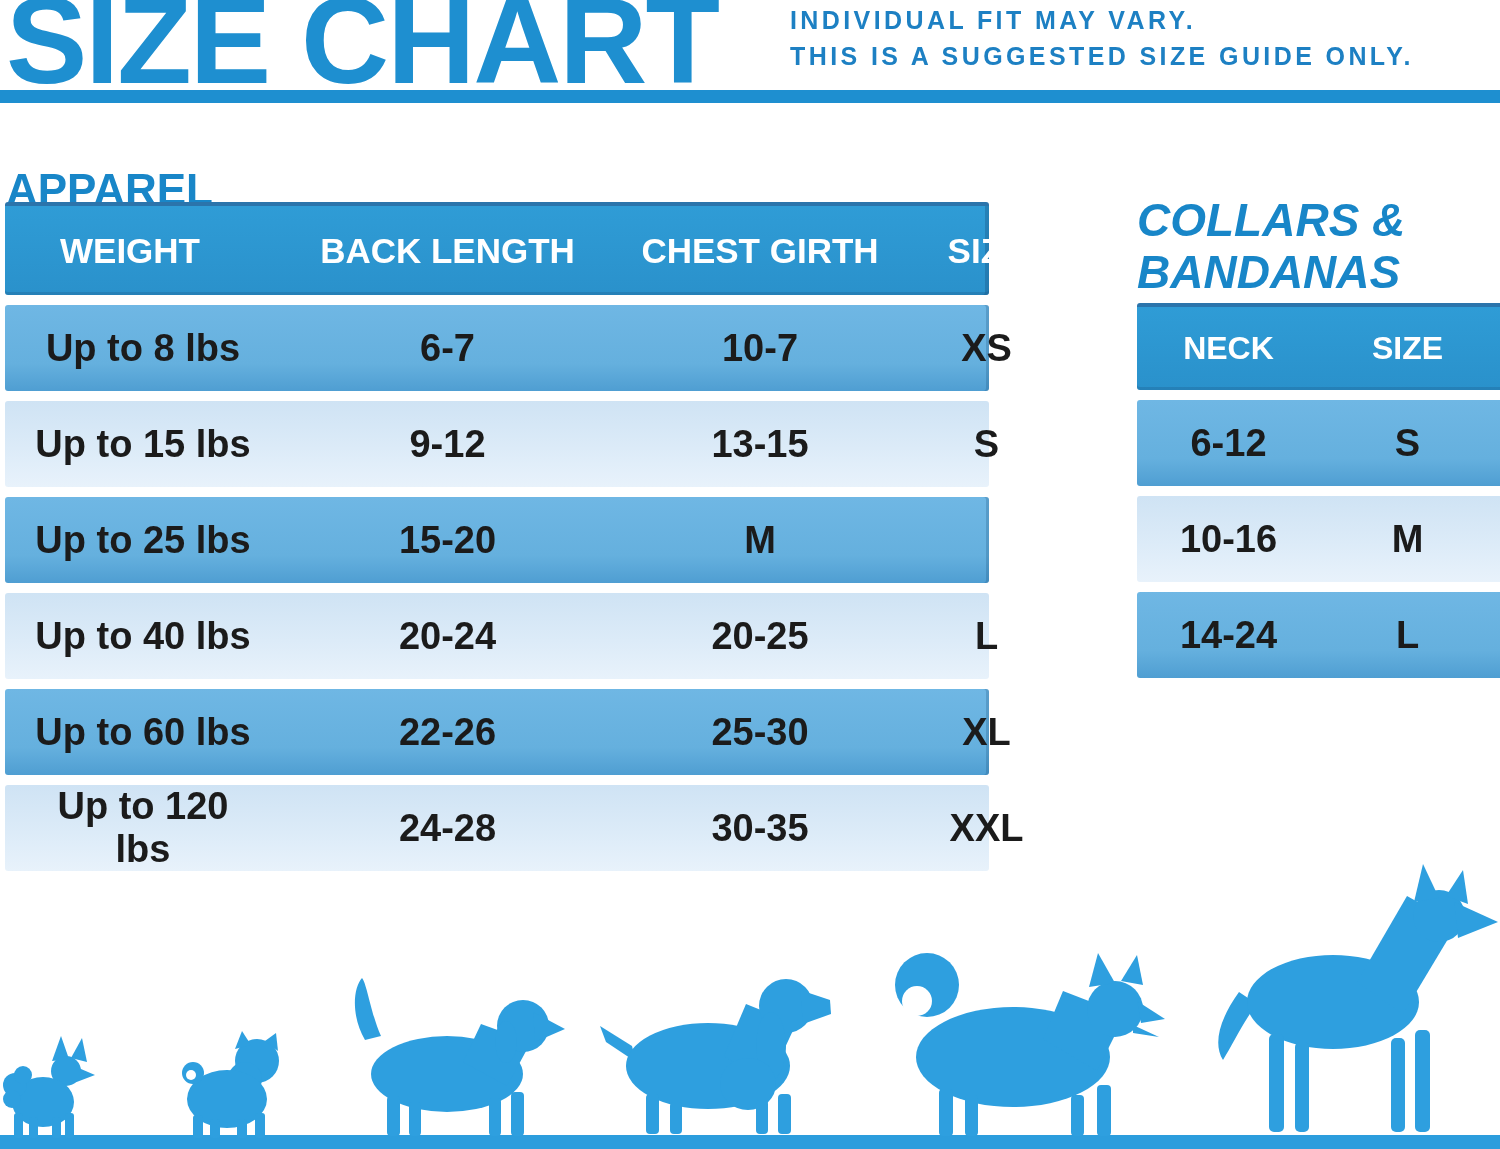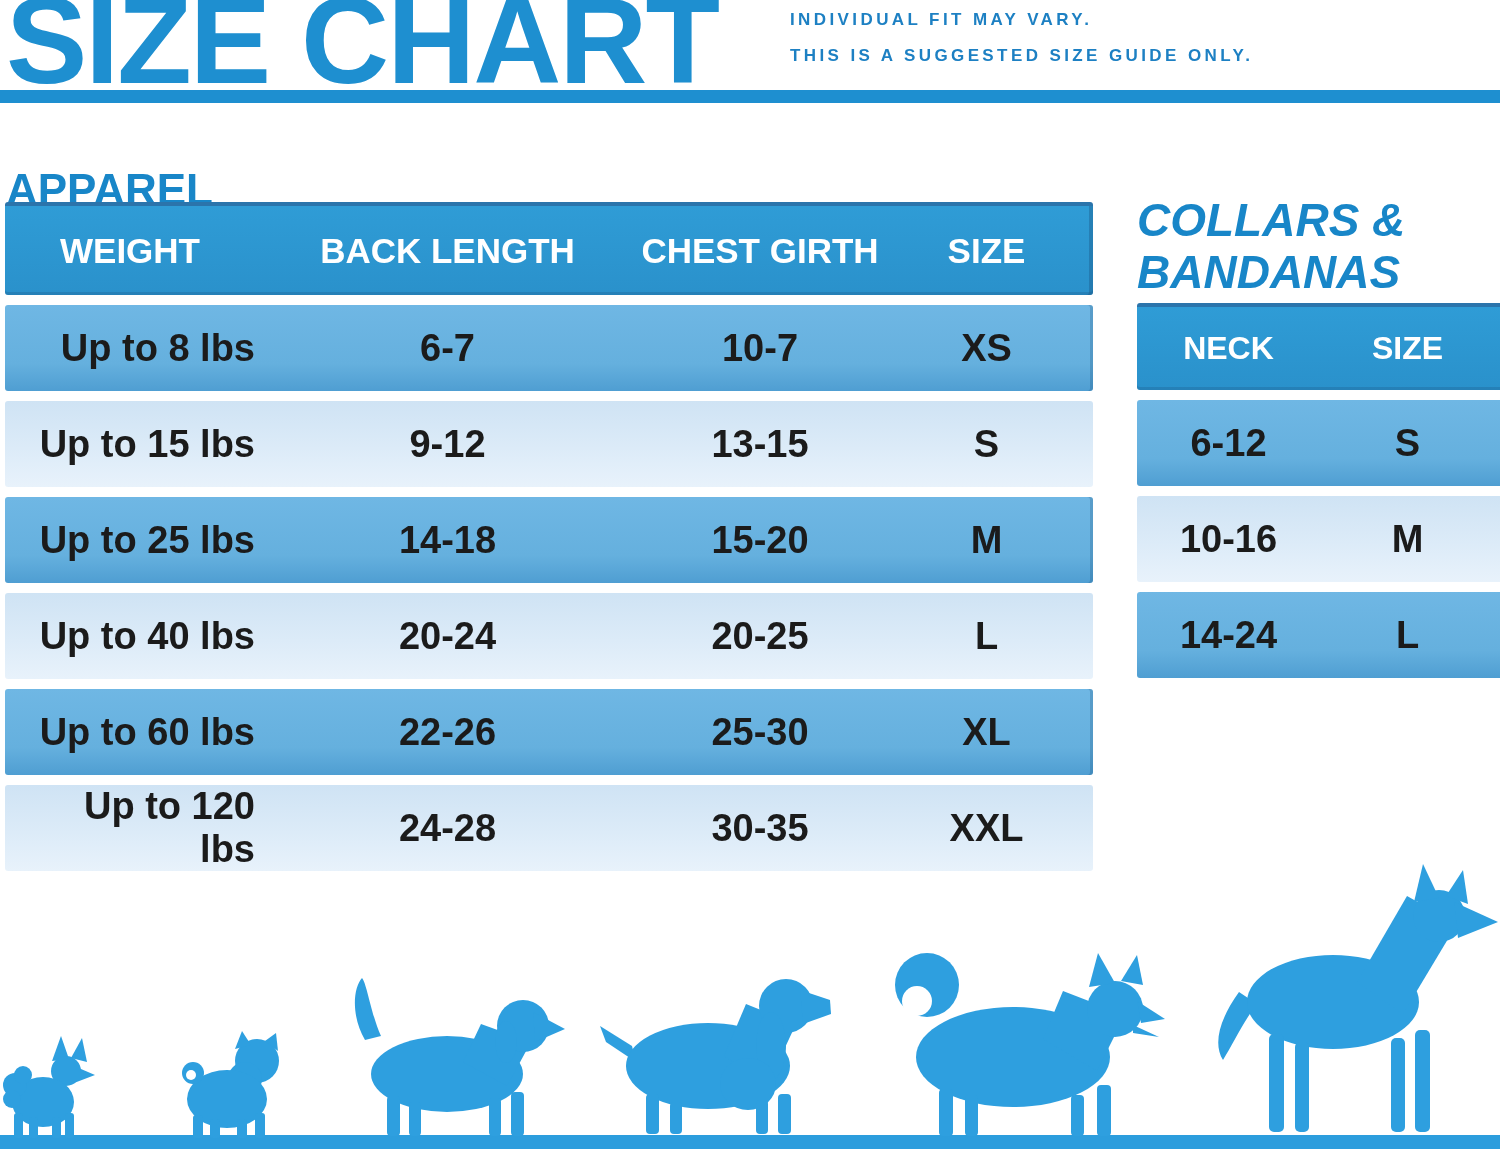--- a/index.html
+++ b/index.html
@@ -4,48 +4,48 @@
 <style>
   html,body{margin:0;padding:0;background:#fff;}
   body{width:1500px;height:1149px;position:relative;overflow:hidden;
        font-family:"Liberation Sans","DejaVu Sans",sans-serif;}
   .abs{position:absolute;}
 
   
   .main-title{left:6px;top:-20px;font-size:122px;font-weight:bold;
     letter-spacing:-2px;color:#1e8fd0;line-height:1;white-space:nowrap;}
   .top-rule{left:0;top:90px;width:1500px;height:13px;background:#1e8fd0;}
-  .disclaimer{left:790px;top:2px;color:#1d80c3;font-size:17px;font-weight:bold;
+  .disclaimer{left:790px;top:2px;color:#1d80c3;font-size:25px;font-weight:bold;
     letter-spacing:3.4px;line-height:36px;white-space:nowrap;}
 
   
   .apparel-heading{left:6px;top:168px;font-size:44px;font-weight:bold;color:#1886c8;line-height:1;}
   .collars-heading{left:1137px;top:194px;font-size:46px;font-weight:bold;color:#1886c8;line-height:52px;font-style:italic;}
 
   
   .tbl{position:absolute;}
   .trow{display:grid;align-items:center;border-radius:3px;}
-  .apparel-tbl{left:5px;top:202px;width:1088px;}
+  .apparel-tbl{left:5px;top:202px;width:984px;}
   .apparel-tbl .trow{grid-template-columns:250px 385px 240px 213px;}
   .collars-tbl{left:1137px;top:303px;width:412px;}
   .collars-tbl .trow{grid-template-columns:183px 175px;}
 
   .thead{height:89px;border-top:4px solid #2b74ab;
     background:linear-gradient(180deg,#2f9cd6 0%,#2a91cb 100%);
     box-shadow:inset -4px 0 0 rgba(22,80,125,.35), inset 0 -3px 0 rgba(22,80,125,.25);
     color:#fff;font-weight:bold;font-size:35px;}
   .collars-tbl .thead{height:83px;font-size:32px;}
 
   .drow{height:86px;margin-top:10px;font-weight:bold;font-size:38px;color:#1b1b1b;}
   .drow.medium{background:linear-gradient(180deg,#6fb7e4 0%,#65b0de 68%,#4f9ed2 100%);
     box-shadow:inset -3px 0 0 rgba(22,80,125,.25);}
   .drow.pale{background:linear-gradient(180deg,#cfe3f4 0%,#dcebf8 55%,#e8f2fb 100%);}
 
   .cell{text-align:center;}
-  .cell.left{text-align:right;padding-left:26px;}
+  .cell.left{text-align:center;padding-left:26px;}
   .collars-tbl .cell.neck{text-align:center;}
 
   
   .baseline-bar{left:0;top:1135px;width:1500px;height:14px;background:#2c9ddd;}
   .dog{position:absolute;}
   .dog *{fill:#2e9fdf;}
   .dog .cut{fill:#ffffff;}
 </style>
 </head>
 <body>
@@ -74,21 +74,20 @@
     <div class="cell">XS</div>
   </div>
   <div class="trow drow pale">
     <div class="cell left">Up to 15 lbs</div>
     <div class="cell">9-12</div>
     <div class="cell">13-15</div>
     <div class="cell">S</div>
   </div>
   <div class="trow drow medium">
     <div class="cell left">Up to 25 lbs</div>
-    <div class="cell">14-18</div>
     <div class="cell">15-20</div>
     <div class="cell">M</div>
   </div>
   <div class="trow drow pale">
     <div class="cell left">Up to 40 lbs</div>
     <div class="cell">20-24</div>
     <div class="cell">20-25</div>
     <div class="cell">L</div>
   </div>
   <div class="trow drow medium">

